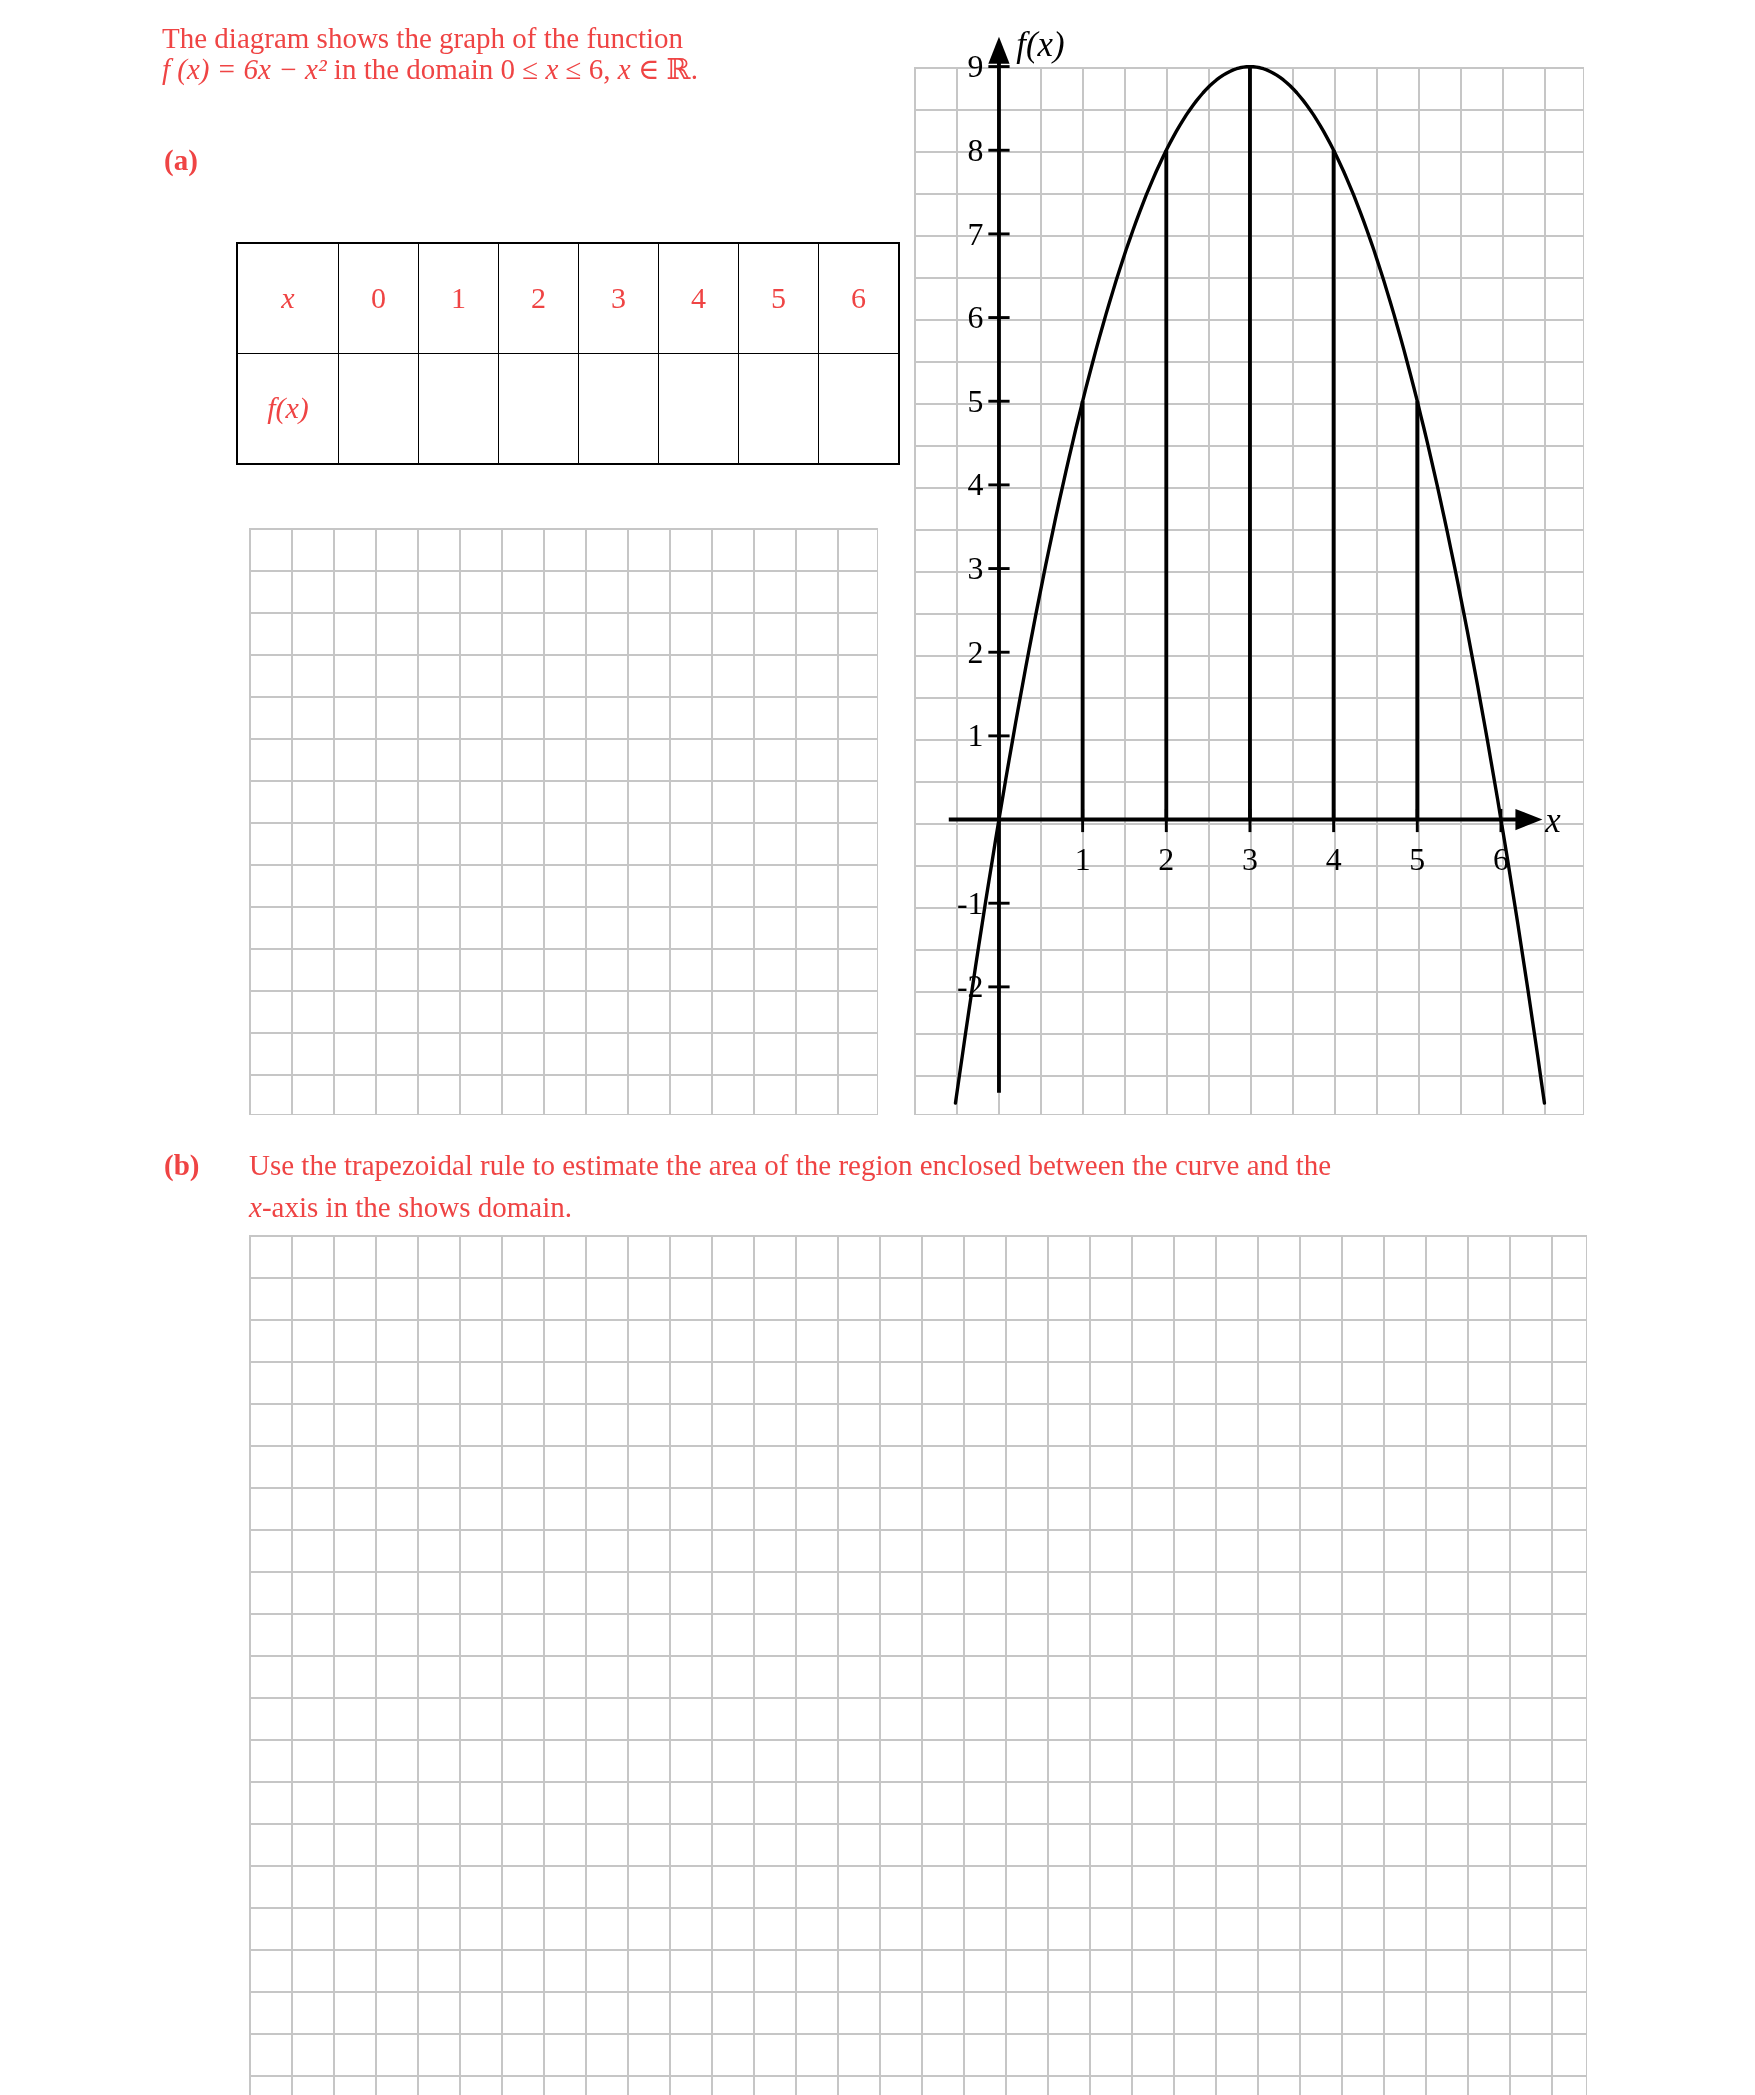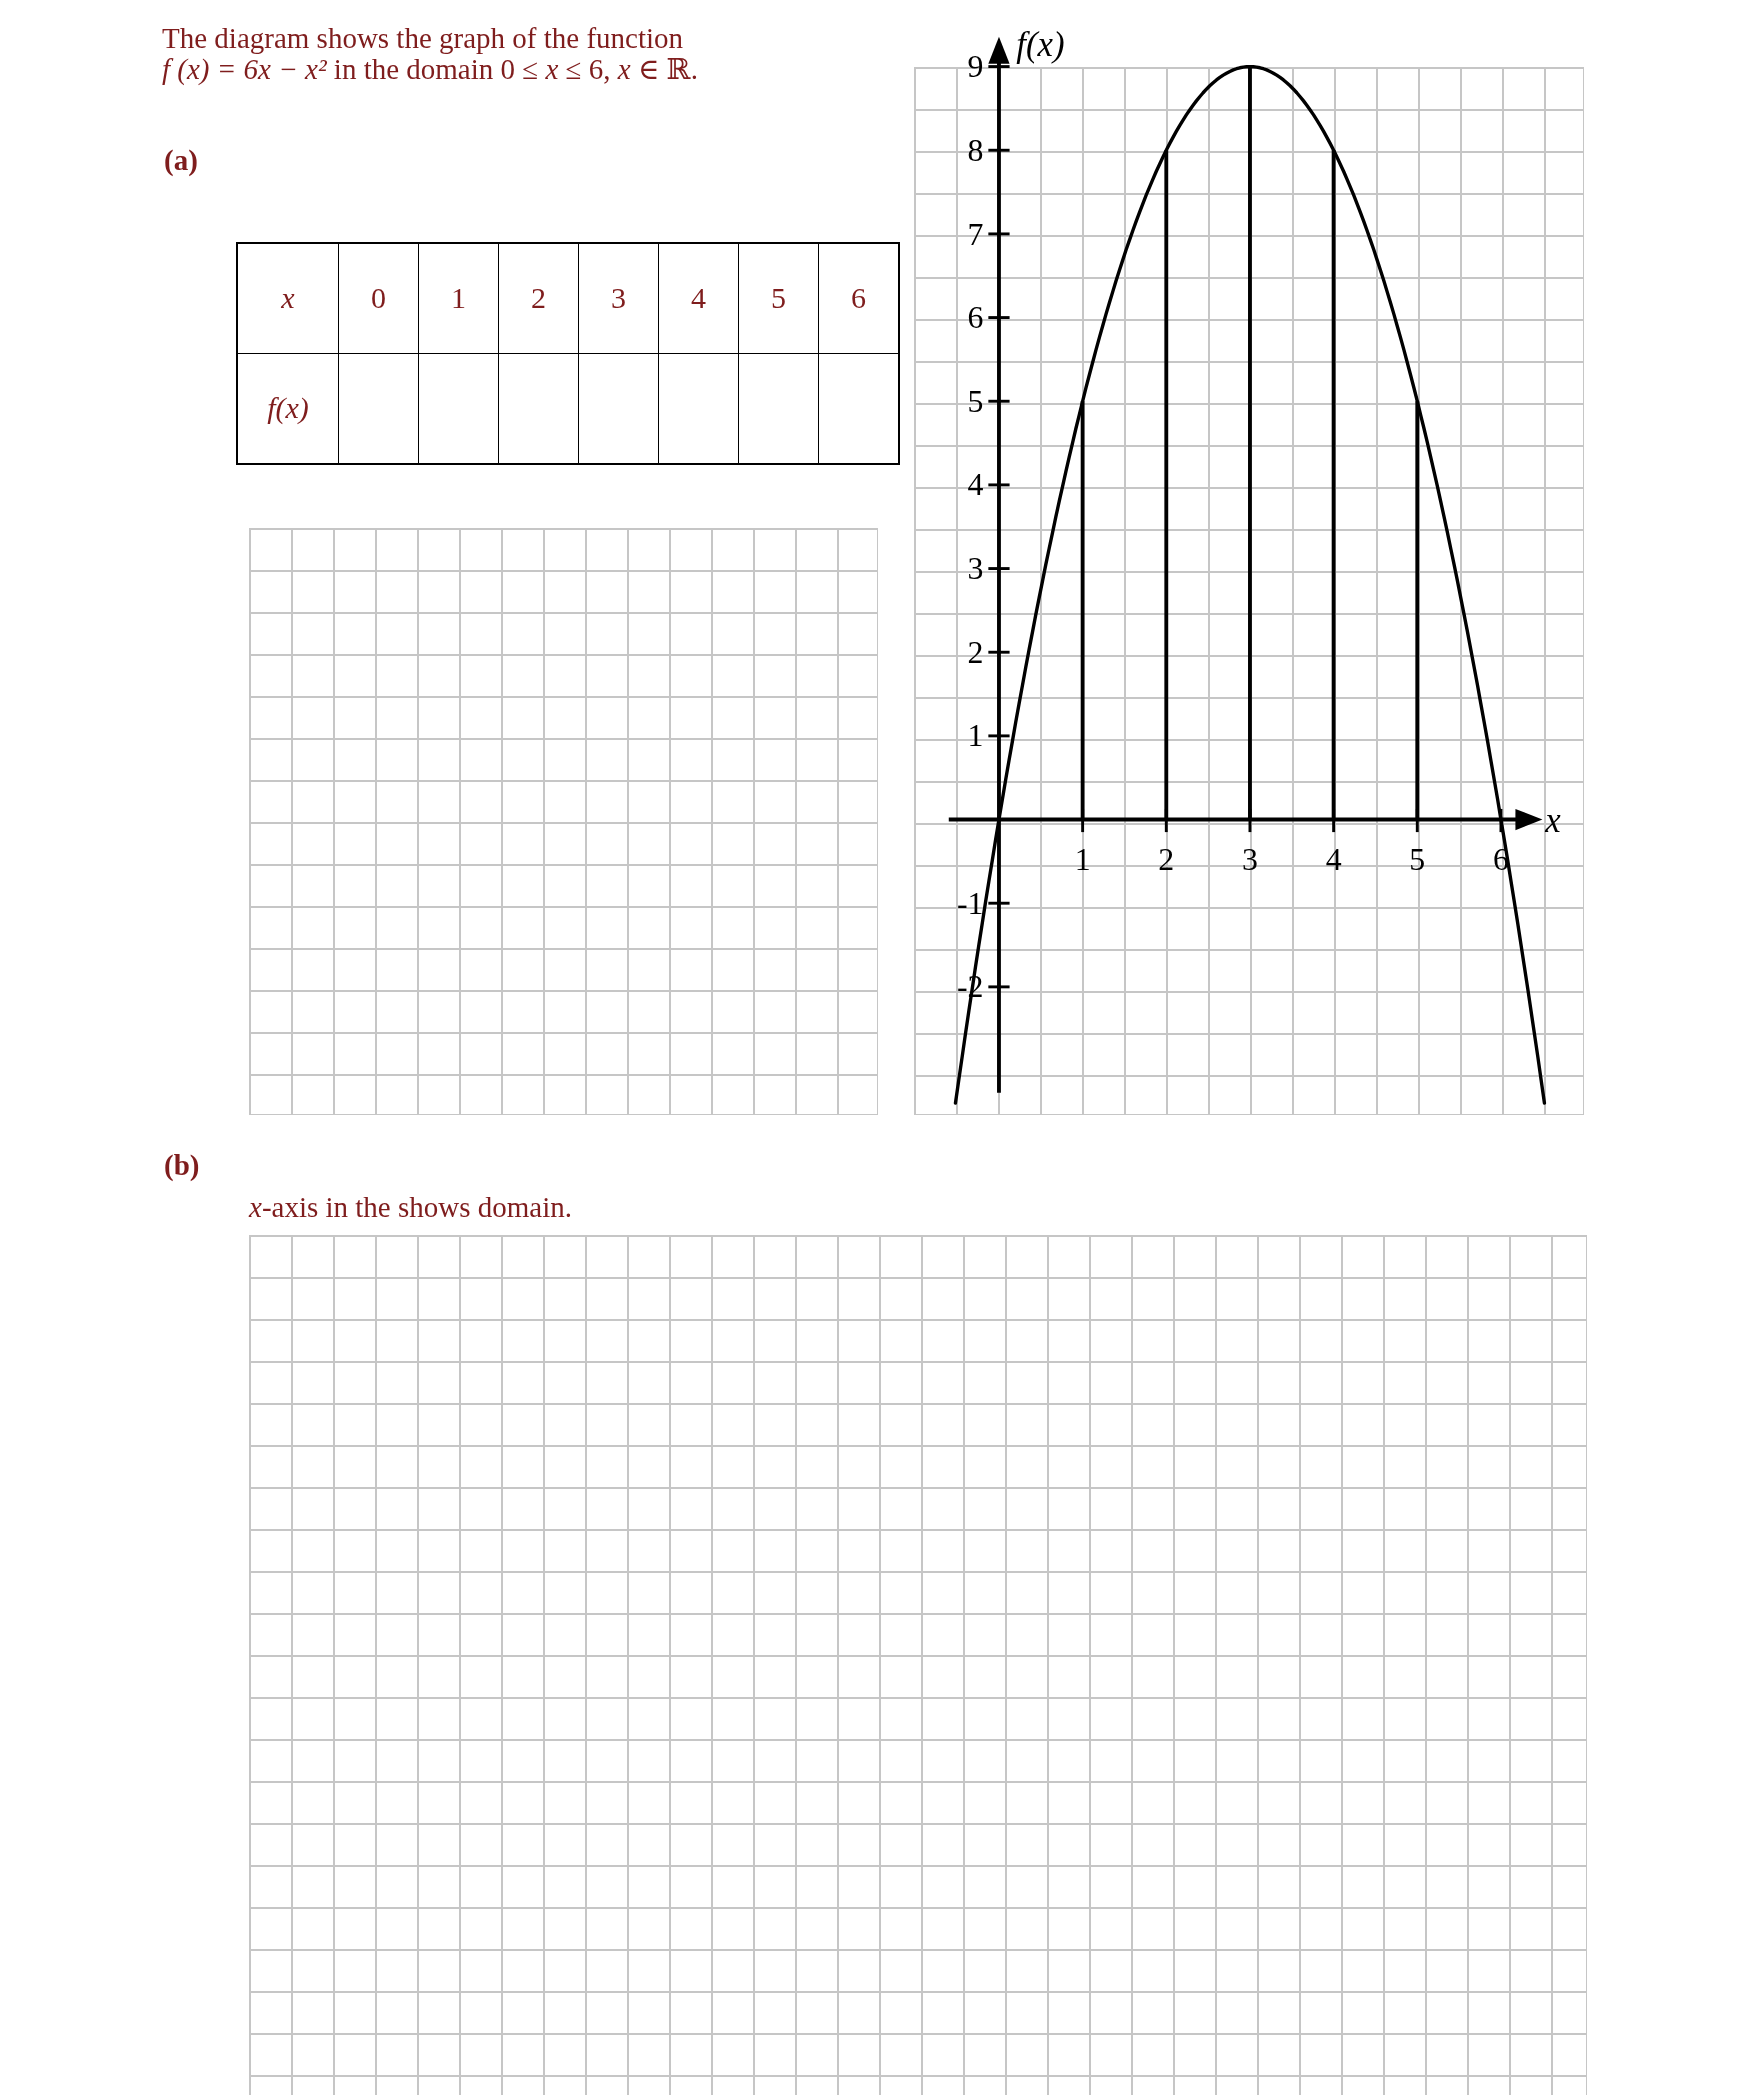--- a/index.html
+++ b/index.html
@@ -3,21 +3,21 @@
 <meta charset="utf-8">
 <style>
   html,body{margin:0;padding:0;}
   body{background:#ffffff;}
   #page{
     position:relative;
     width:1755px;
     height:2095px;
     background:#ffffff;
     font-family:"Liberation Serif","DejaVu Serif",serif;
-    color:#7f1d1d;
+    color:#ef4444;
     overflow:hidden;
   }
   .tline{
     position:absolute;
     font-size:29px;
     line-height:1.2;
     white-space:nowrap;
   }
   .bold{font-weight:bold;}
   .it{font-style:italic;}
@@ -148,20 +148,21 @@
       <text x="72" y="79.97000000000003" text-anchor="end">9</text>
       <line x1="77" y1="935.67" x2="99" y2="935.67" stroke="#000" stroke-width="3"></line>
       <text x="72" y="946.67" text-anchor="end">-1</text>
       <line x1="77" y1="1022.34" x2="99" y2="1022.34" stroke="#000" stroke-width="3"></line>
       <text x="72" y="1033.3400000000001" text-anchor="end">-2</text>
       <text x="106" y="58" style="font-size:36px;font-style:italic">f(x)</text>
       <text x="654" y="862" style="font-size:36px;font-style:italic">x</text>
     </svg>
 
   <div class="tline bold" style="left:164px;top:1148px">(b)</div>
+  <div class="tline" style="left:249px;top:1148px">Use the trapezoidal rule to estimate the area of the region enclosed between the curve and the</div>
   <div class="tline" style="left:249px;top:1190px">
     <span class="it">x</span><span>-axis in the shows domain.</span>
   </div>
 
   <div class="gridpaper" id="grid-bottom"></div>
 
 </div>
 
 
 </body></html>

